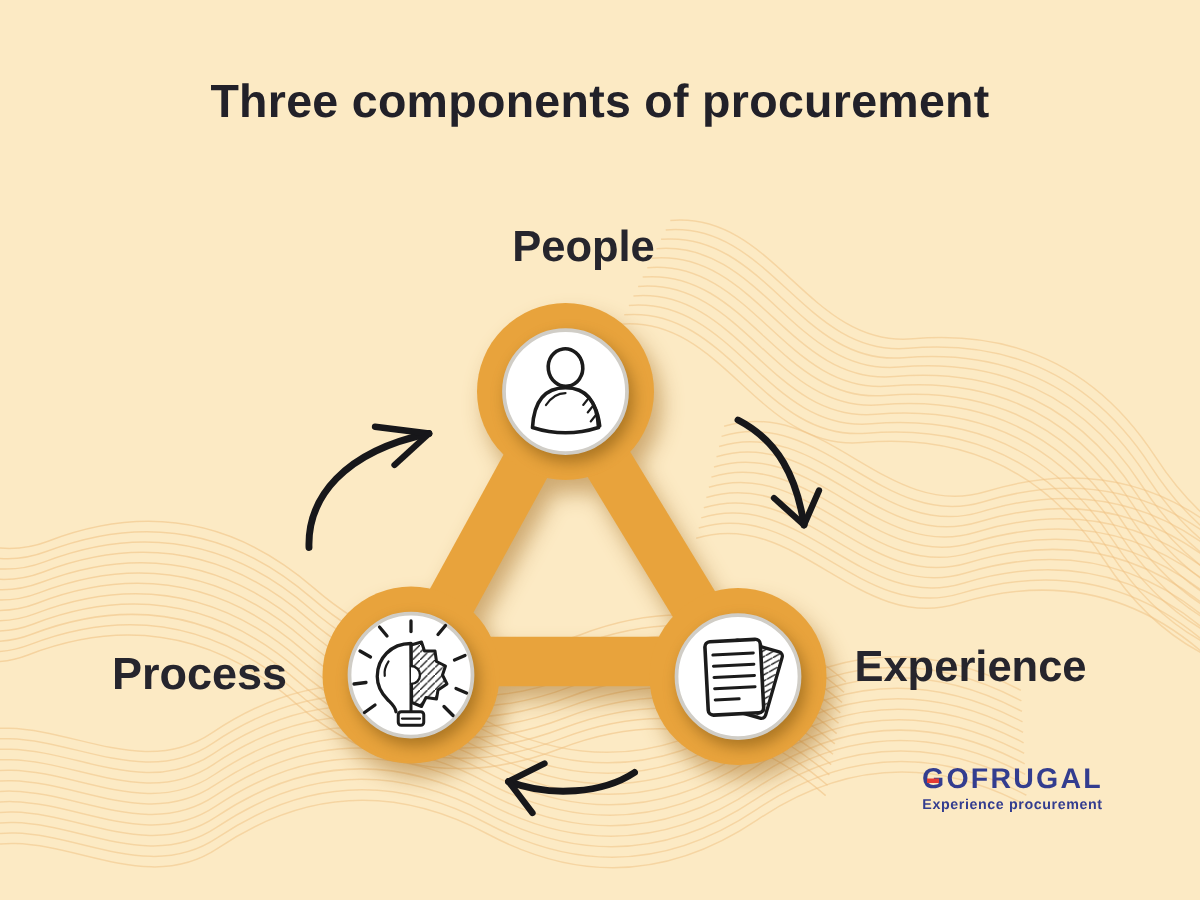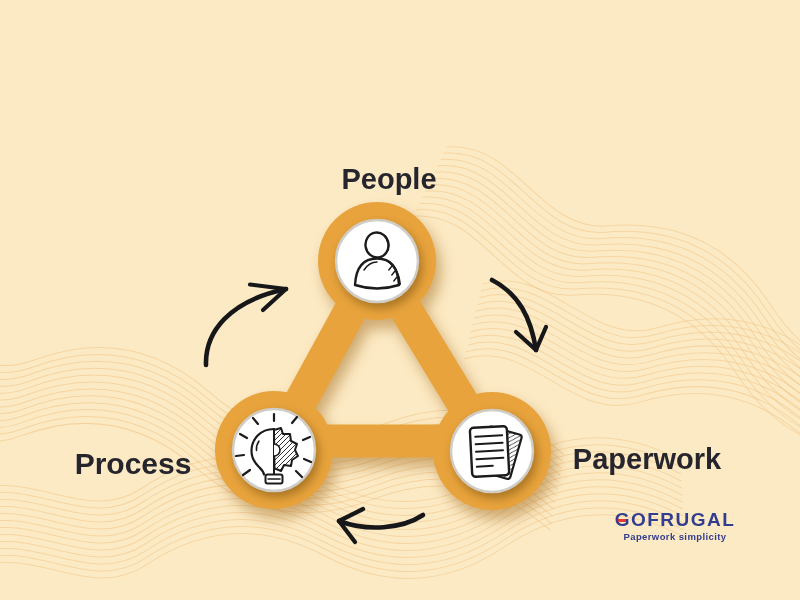--- a/index.html
+++ b/index.html
@@ -17,21 +17,20 @@
     position:absolute;top:50px;left:0;width:800px;
     text-align:center;
     font-size:31px;font-weight:700;
     color:#222129;letter-spacing:.2px;
     margin:0;
   }
   .node-label{
     position:absolute;
     font-size:29px;font-weight:700;color:#26252D;
     text-align:center;
-    margin-top:14px;
   }
   .label-people{left:334px;top:149px;width:110px;}
   .label-process{left:63px;top:433px;width:140px;font-size:30px;}
   .label-paperwork{left:567px;top:429px;width:160px;}
   .orange-group{filter:drop-shadow(5px 9px 7px rgba(150,92,10,.45));}
   .white-group{filter:drop-shadow(3px 5px 5px rgba(95,62,5,.45));}
   .logo{
     position:absolute;right:50px;top:510px;width:150px;
     text-align:center;color:#333D8F;
   }
@@ -112,20 +111,21 @@
         <use href="#wv" y="35"></use>
         <use href="#wv" y="42"></use>
         <use href="#wv" y="49"></use>
       <use href="#wv" y="56"></use>
         <use href="#wv" y="63"></use>
         <use href="#wv" y="70"></use>
         <use href="#wv" y="77"></use>
     </g>
   </svg>
 
+  <h1 class="title">Three components of procurement</h1>
 
   <svg class="diagram-svg" viewBox="0 0 800 600">
 
     <g class="orange-group">
       <line x1="377" y1="262" x2="274" y2="450" stroke="#E8A33C" stroke-width="33"></line>
       <line x1="377" y1="262" x2="492" y2="451" stroke="#E8A33C" stroke-width="33"></line>
       <line x1="274" y1="441" x2="492" y2="441" stroke="#E8A33C" stroke-width="33"></line>
       <circle cx="377" cy="261" r="59" fill="#E8A33C"></circle>
       <circle cx="274" cy="450" r="59" fill="#E8A33C"></circle>
       <circle cx="492" cy="451" r="59" fill="#E8A33C"></circle>
@@ -195,23 +195,23 @@
       <g>
         <path d="M423 515 C402 529 367 531.5 339 521" stroke-width="4.6"></path>
         <path d="M339 521 L363 509" stroke-width="4.2"></path>
         <path d="M339 521 L355 542" stroke-width="4.2"></path>
       </g>
     </g>
   </svg>
 
   <div class="node-label label-people">People</div>
   <div class="node-label label-process">Process</div>
-  <div class="node-label label-paperwork">Paperwork</div>
+  <div class="node-label label-paperwork">Experience</div>
 
   <div class="logo">
     <span class="wordmark">
       <span>GOFRUGAL</span>
       <span class="g-dash"></span>
     </span>
-    <div class="tagline">Paperwork simplicity</div>
+    <div class="tagline">Experience procurement</div>
   </div>
 
 </div>
 
 </body></html>

